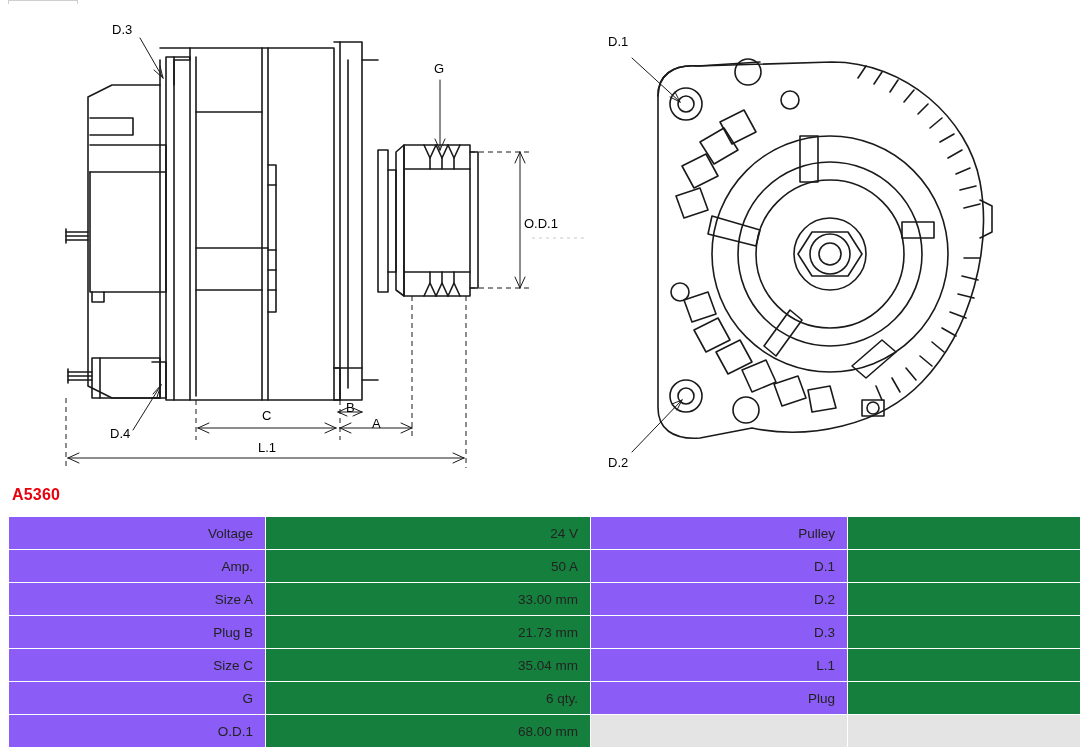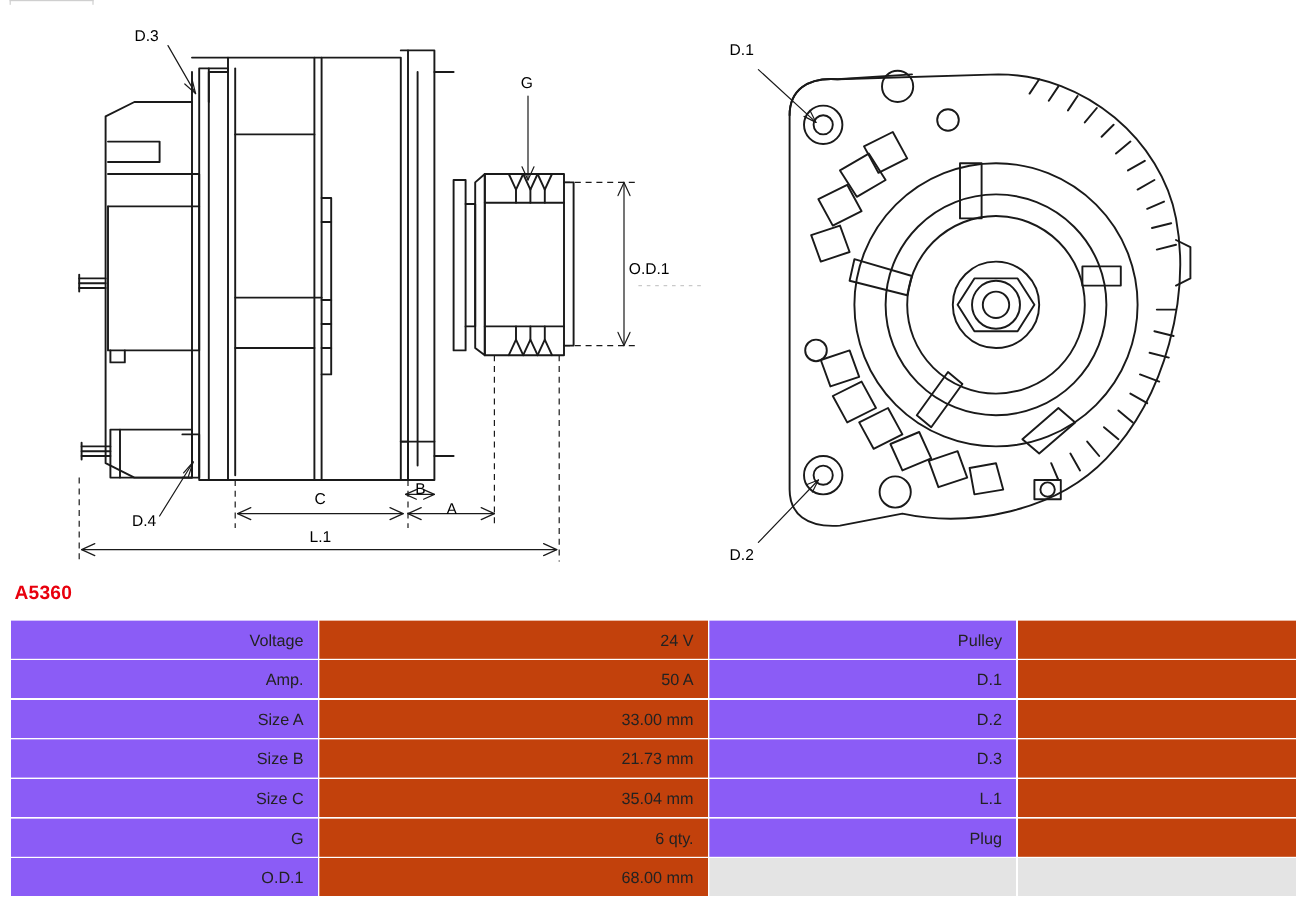--- a/index.html
+++ b/index.html
@@ -56,21 +56,21 @@
     white-space: nowrap;
     overflow: hidden;
   }
   td.label {
     background: #8b5cf6;
     text-align: right;
     color: #222;
     width: 232px;
   }
   td.value {
-    background: #c2410c;
+    background: #15803d;
     text-align: right;
     color: #222;
     width: 300px;
   }
   td.empty {
     background: #e4e4e4;
     border-color: #ffffff;
   }
   .topline {
     position: absolute;
@@ -309,21 +309,21 @@
         <td class="label">D.1</td>
         <td class="value">10.50 mm</td>
       </tr>
       <tr>
         <td class="label">Size A</td>
         <td class="value">33.00 mm</td>
         <td class="label">D.2</td>
         <td class="value">12.50 mm</td>
       </tr>
       <tr>
-        <td class="label">Size B</td>
+        <td class="label">Plug B</td>
         <td class="value">21.73 mm</td>
         <td class="label">D.3</td>
         <td class="value">12.50 mm</td>
       </tr>
       <tr>
         <td class="label">Size C</td>
         <td class="value">35.04 mm</td>
         <td class="label">L.1</td>
         <td class="value">180.00 mm</td>
       </tr>

